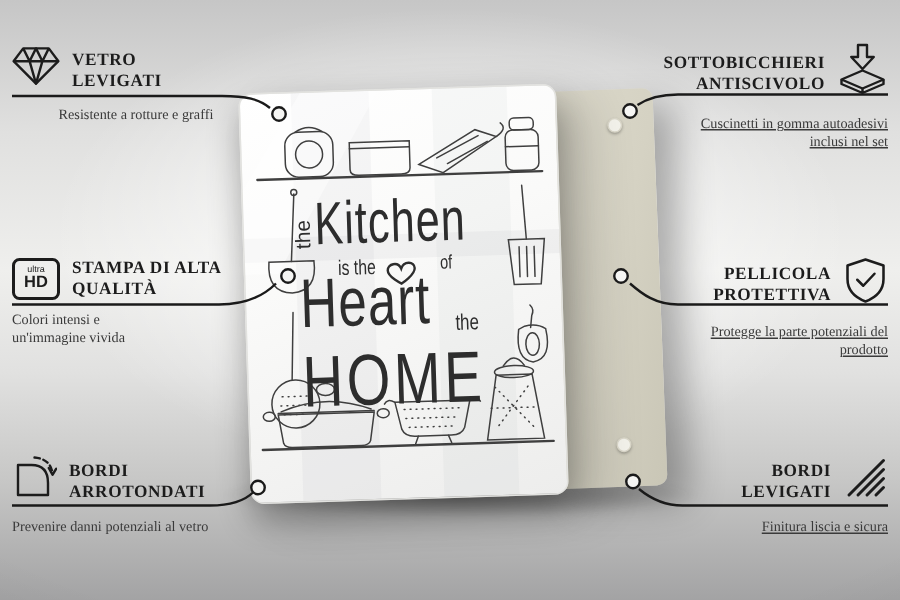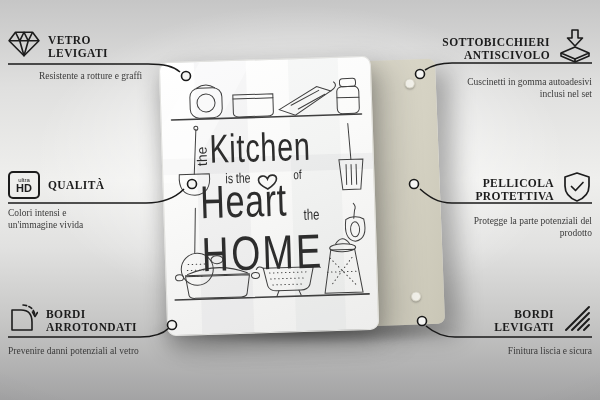--- a/index.html
+++ b/index.html
@@ -28,21 +28,21 @@
     border:1px solid #e2e2df;border-radius:9px;transform:rotate(-1.8deg);
     box-shadow:0 12px 22px rgba(0,0,0,0.30), 20px 10px 32px rgba(0,0,0,0.16);}
   .board svg{display:block;width:100%;height:100%;}
   .connectors{position:absolute;left:0;top:0;width:600px;height:400px;z-index:5;pointer-events:none;}
   .callout{position:absolute;z-index:6;color:#1c1c1c;}
   .co-head{display:flex;align-items:center;gap:8px;}
   .co-head.rev{flex-direction:row-reverse;}
   .co-title{font-weight:bold;font-size:11.5px;line-height:13.5px;letter-spacing:0.4px;padding-top:2px;}
   .co-desc{font-size:9.5px;line-height:11.5px;color:#3a3a3a;margin-top:9px;}
   .right .co-title{text-align:right;}
-  .right .co-desc{text-align:right;margin-left:auto;}
+  .right .co-desc{text-align:right;margin-left:auto;text-decoration:underline;}
   .tl{left:8px;top:30px;width:175px;}
   .tr{right:8px;top:28px;width:200px;}
   .ml{left:8px;top:171px;width:175px;}
   .mr{right:8px;top:171px;width:175px;}
   .bl{left:8px;top:303px;width:175px;}
   .br{right:8px;top:303px;width:175px;}
   .tl .co-desc{width:160px;margin-left:31px;}
   .tr .co-desc{width:150px;}
   .ml .co-desc{width:100px;}
   .mr .co-desc{width:125px;}
@@ -225,20 +225,21 @@
     <div class="co-desc">Cuscinetti in gomma autoadesivi inclusi nel set</div>
   </div>
 
   <div class="callout ml">
     <div class="co-head">
       <span class="ico hd-badge">
         <span class="t1">ultra</span>
         <span class="t2">HD</span>
       </span>
       <div class="co-title">
+        <div>STAMPA DI ALTA</div>
         <div>QUALITÀ</div>
       </div>
     </div>
     <div class="co-desc">Colori intensi e un'immagine vivida</div>
   </div>
 
   <div class="callout mr right">
     <div class="co-head rev">
       <span class="ico">
         <svg width="30" height="32" viewBox="0 0 30 32" fill="none" stroke="#1c1c1c" stroke-width="1.7" stroke-linejoin="round" stroke-linecap="round">

